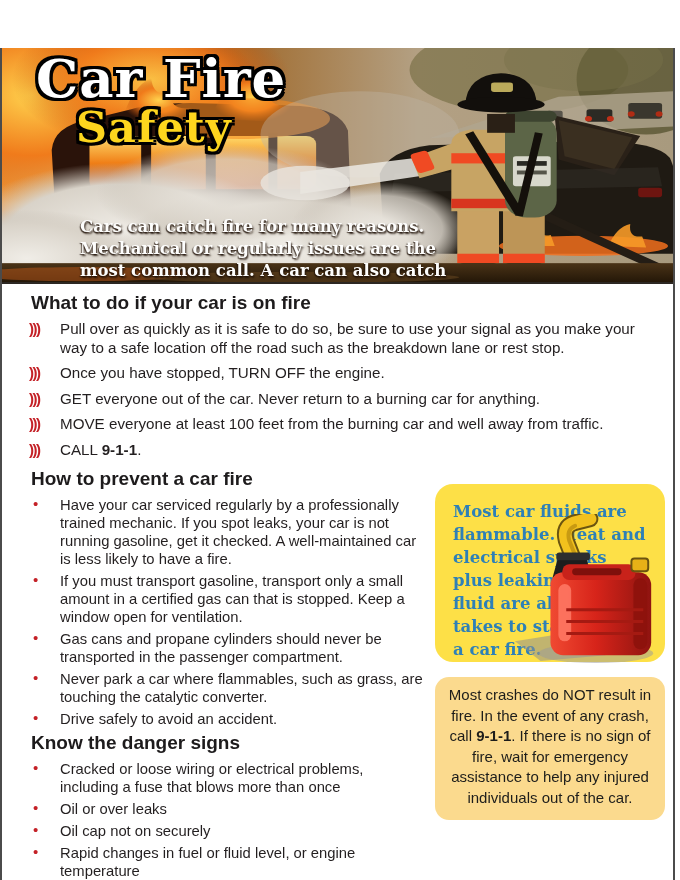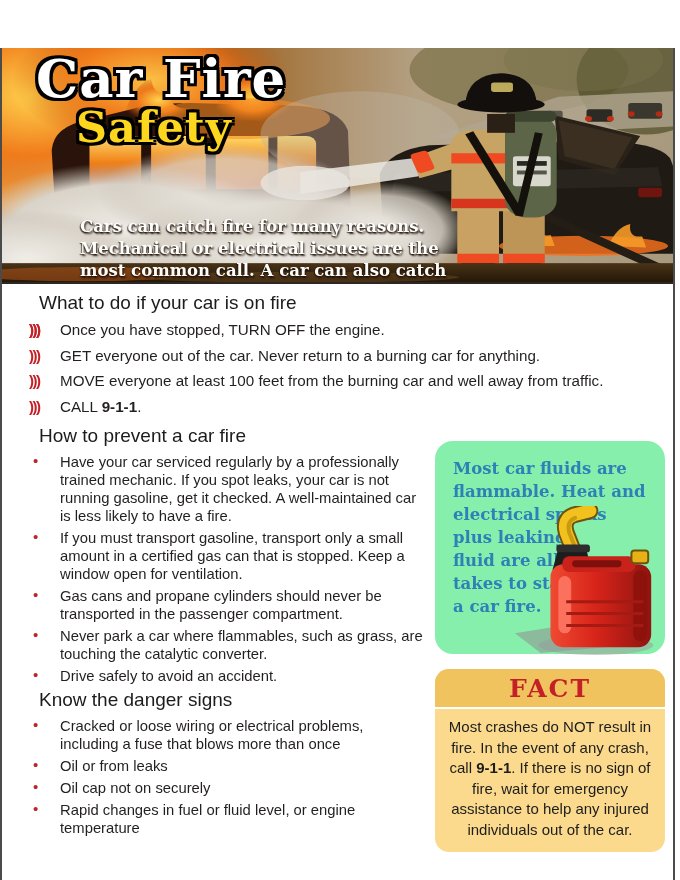--- a/index.html
+++ b/index.html
@@ -15,34 +15,34 @@
       font-size:53px; line-height:1; color:#ffffff; letter-spacing:1px;
       text-shadow:-3px -3px 0 #000, 3px -3px 0 #000, -3px 3px 0 #000, 3px 3px 0 #000, 0 3px 0 #000, 3px 0 0 #000, 0 -3px 0 #000, -3px 0 0 #000; }
   .hero-subtitle { position:absolute; left:74px; top:58px; font-family:"DejaVu Serif", serif; font-weight:bold;
       font-size:43px; line-height:1; color:#fdd61e; letter-spacing:1px;
       text-shadow:-3px -3px 0 #000, 3px -3px 0 #000, -3px 3px 0 #000, 3px 3px 0 #000, 0 3px 0 #000, 3px 0 0 #000, 0 -3px 0 #000, -3px 0 0 #000; }
   .hero-intro { position:absolute; left:78px; top:168px; font-family:"DejaVu Serif", serif; font-weight:bold;
       font-size:16.5px; line-height:22px; color:#fdfdfc; text-shadow:1px 2px 2px rgba(30,15,5,.9), -1px 1px 1px rgba(30,15,5,.7); }
 
   
   .content { padding:6px 8px 0 25px; }
-  h2 { font-size:19px; font-weight:normal; color:#1d1b1c; margin:2px 0 6px 12px; }
+  h2 { font-size:19px; font-weight:bold; color:#1d1b1c; margin:2px 0 6px 4px; }
   .b-list { list-style:none; }
   .b-list li { position:relative; padding-left:33px; font-size:15.2px; line-height:18.5px; margin-bottom:7px; }
   .chev { position:absolute; left:2px; top:0; color:#c42127; font-weight:bold; font-size:15px; letter-spacing:-1.5px; }
   .dot-list li { padding-left:33px; margin-bottom:4px; line-height:18px; font-size:14.8px; }
   .dot { position:absolute; left:6px; top:-1px; color:#c42127; font-size:15px; }
 
   .columns { display:flex; margin-top:2px; }
   .left-col { width:396px; flex:none; }
   .right-col { flex:1; padding-left:12px; }
 
   
-  .fluids-box { position:relative; margin-top:18px; background:#86efac; border-radius:18px;
-                padding:16px 10px 10px 18px; height:213px; }
+  .fluids-box { position:relative; margin-top:18px; background:#fde047; border-radius:18px;
+                padding:16px 10px 10px 18px; height:178px; }
   .fluids-text { font-family:"DejaVu Serif", serif; font-weight:bold; font-size:16.5px; line-height:23px; color:#2e80b7; }
   .gas-can { position:absolute; right:0px; bottom:-2px; width:158px; height:150px; }
 
   
   .fact-box { margin-top:15px; background:#fbda8e; border-radius:14px; overflow:hidden; }
   .fact-header { background:#f1c35f; border-bottom:2px solid #ffffff; text-align:center; padding:5px 0 4px 0; }
   .fact-title { font-family:"DejaVu Serif", serif; font-weight:bold; font-size:25px; letter-spacing:2px; color:#c42127; }
   .fact-body { padding:8px 12px 12px 12px; text-align:center; font-size:15px; line-height:20.5px; color:#1d1d1b; }
 </style>
 </head>
@@ -171,32 +171,32 @@
 
       <rect x="0" y="274" width="675" height="24" fill="url(#ground)"></rect>
       <ellipse cx="80" cy="288" rx="110" ry="9" fill="#b5561a" opacity=".55"></ellipse>
       <ellipse cx="300" cy="292" rx="160" ry="7" fill="#6b4a22" opacity=".5"></ellipse>
     </svg>
 
     <div class="hero-title">Car Fire</div>
     <div class="hero-subtitle">Safety</div>
     <div class="hero-intro">
       <div>Cars can catch fire for many reasons.</div>
-      <div>Mechanical or electrical issues are the</div>
+      <div>Mechanical or regularly issues are the</div>
       <div>most common call. A car can also catch</div>
       <div>rubber or plastic, respond immediately.</div>
     </div>
   </div>
 
   <div class="content">
 
     <section>
       <h2>What to do if your car is on fire</h2>
       <ul class="b-list">
-        <li><span class="chev">)))</span></li>
+        <li><span class="chev">)))</span><span>Pull over as quickly as it is safe to do so, be sure to use your signal as you make your way to a safe location off the road such as the breakdown lane or rest stop.</span></li>
         <li><span class="chev">)))</span><span>Once you have stopped, TURN OFF the engine.</span></li>
         <li><span class="chev">)))</span><span>GET everyone out of the car. Never return to a burning car for anything.</span></li>
         <li><span class="chev">)))</span><span>MOVE everyone at least 100 feet from the burning car and well away from traffic.</span></li>
         <li><span class="chev">)))</span><span>CALL </span><b>9-1-1</b><span>.</span></li>
       </ul>
     </section>
 
     <div class="columns">
       <div class="left-col">
 
@@ -208,21 +208,21 @@
             <li><span class="dot">•</span><span>Gas cans and propane cylinders should never be transported in the passenger compartment.</span></li>
             <li><span class="dot">•</span><span>Never park a car where flammables, such as grass, are touching the catalytic converter.</span></li>
             <li><span class="dot">•</span><span>Drive safely to avoid an accident.</span></li>
           </ul>
         </section>
 
         <section>
           <h2>Know the danger signs</h2>
           <ul class="b-list dot-list">
             <li><span class="dot">•</span><span>Cracked or loose wiring or electrical problems, including a fuse that blows more than once</span></li>
-            <li><span class="dot">•</span><span>Oil or from leaks</span></li>
+            <li><span class="dot">•</span><span>Oil or over leaks</span></li>
             <li><span class="dot">•</span><span>Oil cap not on securely</span></li>
             <li><span class="dot">•</span><span>Rapid changes in fuel or fluid level, or engine temperature</span></li>
           </ul>
         </section>
 
       </div>
 
       <div class="right-col">
 
         <div class="fluids-box">
@@ -259,23 +259,20 @@
             <rect x="126" y="44" width="17" height="13" rx="3" fill="#e7b117" stroke="#6b5410" stroke-width="2"></rect>
             <rect x="52" y="70" width="13" height="58" rx="6.5" fill="#ff7a66" opacity=".85"></rect>
             <rect x="128" y="64" width="14" height="72" rx="7" fill="#8c120c" opacity=".85"></rect>
             <line x1="60" y1="96" x2="138" y2="96" stroke="#a51a12" stroke-width="3"></line>
             <line x1="60" y1="108" x2="138" y2="108" stroke="#a51a12" stroke-width="3"></line>
             <line x1="60" y1="120" x2="138" y2="120" stroke="#a51a12" stroke-width="3"></line>
           </svg>
         </div>
 
         <div class="fact-box">
-          <div class="fact-header">
-            <span class="fact-title">FACT</span>
-          </div>
           <div class="fact-body">
             <span>Most crashes do NOT result in fire. In the event of any crash, call </span><b>9-1-1</b><span>. If there is no sign of fire, wait for emergency assistance to help any injured individuals out of the car.</span>
           </div>
         </div>
 
       </div>
     </div>
   </div>
 </div>
 

